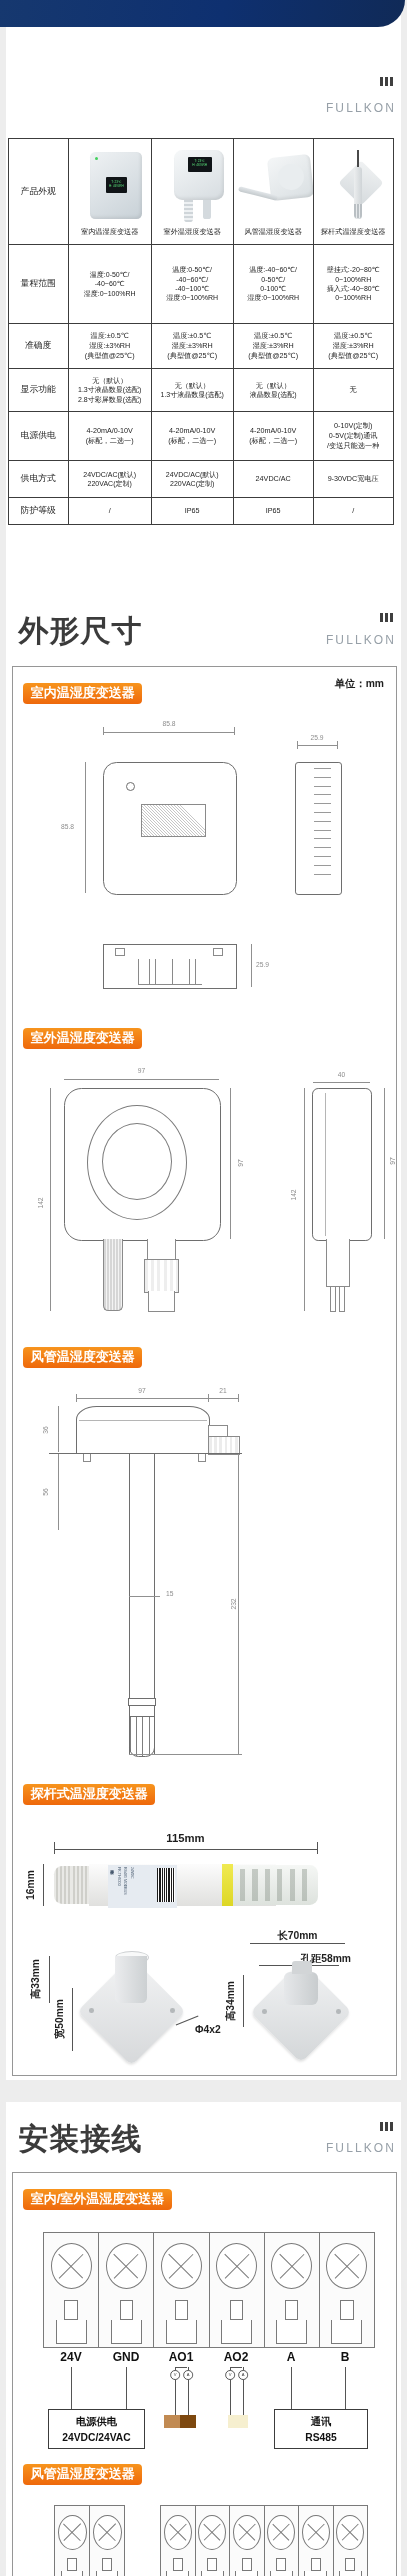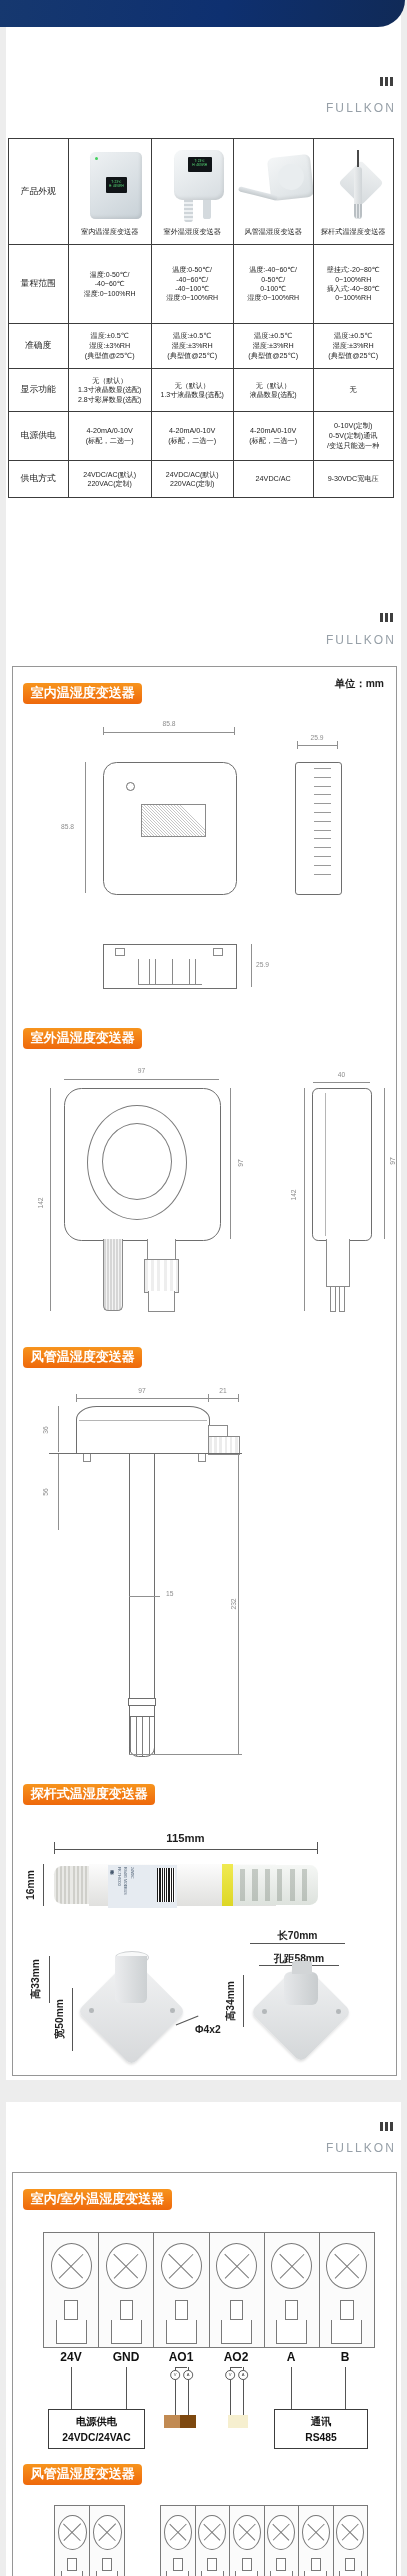--- a/index.html
+++ b/index.html
@@ -155,23 +155,31 @@
       <td class="md">4-20mA/0-10V<br>(标配，二选一)</td>
       <td class="md">0-10V(定制)<br>0-5V(定制)通讯<br>/变送只能选一种</td>
     </tr>
     <tr style="height:37px">
       <td class="lab">供电方式</td>
       <td class="sm">24VDC/AC(默认)<br>220VAC(定制)</td>
       <td class="sm">24VDC/AC(默认)<br>220VAC(定制)</td>
       <td class="md">24VDC/AC</td>
       <td class="md">9-30VDC宽电压</td>
     </tr>
+    <tr style="height:23px">
+      <td class="lab">防护等级</td>
+      <td class="md">/</td>
+      <td class="md">IP65</td>
+      <td class="md">IP65</td>
+      <td class="md">/</td>
+    </tr>
   </tbody>
     </table>
 
+  <div class="sec-title" style="top:611px">外形尺寸</div>
   <div class="iii" style="left:380px;top:613px">
       <i></i>
       <i></i>
       <i></i>
     </div>
   <div class="fullkon" style="left:301px;top:633px">FULLKON</div>
 
   <div class="box" style="left:12.4px;top:666px;width:383px;height:1408px"></div>
   <div class="cn-dim" style="left:289px;top:677px;width:95px;text-align:right">单位：mm</div>
   <div class="badge" style="left:23px;top:683px">室内温湿度变送器</div>
@@ -294,30 +302,31 @@
   <div class="abs" style="left:115px;top:1956px;width:32px;height:47px;background:linear-gradient(90deg,#ebecee,#ccd0d2);border-radius:0 0 5.2px 5.2px"></div>
   <div class="vline" style="left:49px;top:1956px;height:47px;background:#555"></div>
   <div class="cn-dim rot abs" style="left:36px;top:1979px">高33mm</div>
   <div class="vline" style="left:72px;top:1988px;height:63px;background:#555"></div>
   <div class="cn-dim rot abs" style="left:60px;top:2019px">宽50mm</div>
   <div class="cn-dim" style="left:195px;top:2024px">Φ4x2</div>
   <div class="hline" style="left:175px;top:2020px;width:24px;background:#555;transform:rotate(-22deg)"></div>
 
   <div class="cn-dim" style="left:250px;top:1929px;width:95px;text-align:center">长70mm</div>
   <div class="hline" style="left:250px;top:1943px;width:95px;background:#555"></div>
-  <div class="cn-dim" style="left:259px;top:1952px;width:80px;text-align:center">孔距58mm</div>
+  <div class="cn-dim" style="left:271px;top:1952px;width:80px;text-align:right">孔距58mm</div>
   <div class="hline" style="left:259px;top:1965px;width:80px;background:#555"></div>
   <div class="abs" style="left:265px;top:1976px;width:72px;height:72px;background:linear-gradient(135deg,#f3f4f5,#d3d6d8);transform:rotate(45deg);border-radius:7.2px;box-shadow:1px 1.5px 2.6px rgba(0,0,0,.12)"></div>
   <div class="abs" style="left:262px;top:2009px;width:4.6px;height:4.6px;border-radius:50%;background:#b4b8ba"></div>
   <div class="abs" style="left:336px;top:2009px;width:4.6px;height:4.6px;border-radius:50%;background:#b4b8ba"></div>
   <div class="abs" style="left:284px;top:1972px;width:34px;height:33px;background:linear-gradient(90deg,#e6e8ea,#c8ccce);border-radius:6.2px"></div>
   <div class="abs" style="left:292px;top:1961px;width:19.6px;height:13.4px;background:#d2d5d7;border-radius:3.1px 3.1px 0 0"></div>
   <div class="vline" style="left:243px;top:1975px;height:52px;background:#555"></div>
   <div class="cn-dim rot abs" style="left:231px;top:2001px">高34mm</div>
 
+  <div class="sec-title" style="top:2119px">安装接线</div>
   <div class="iii" style="left:380px;top:2122px">
       <i></i>
       <i></i>
       <i></i>
     </div>
   <div class="fullkon" style="left:301px;top:2141px">FULLKON</div>
 
   <div class="box" style="left:12.4px;top:2172px;width:383px;height:807px"></div>
   <div class="badge" style="left:23px;top:2189px">室内/室外温湿度变送器</div>
 

